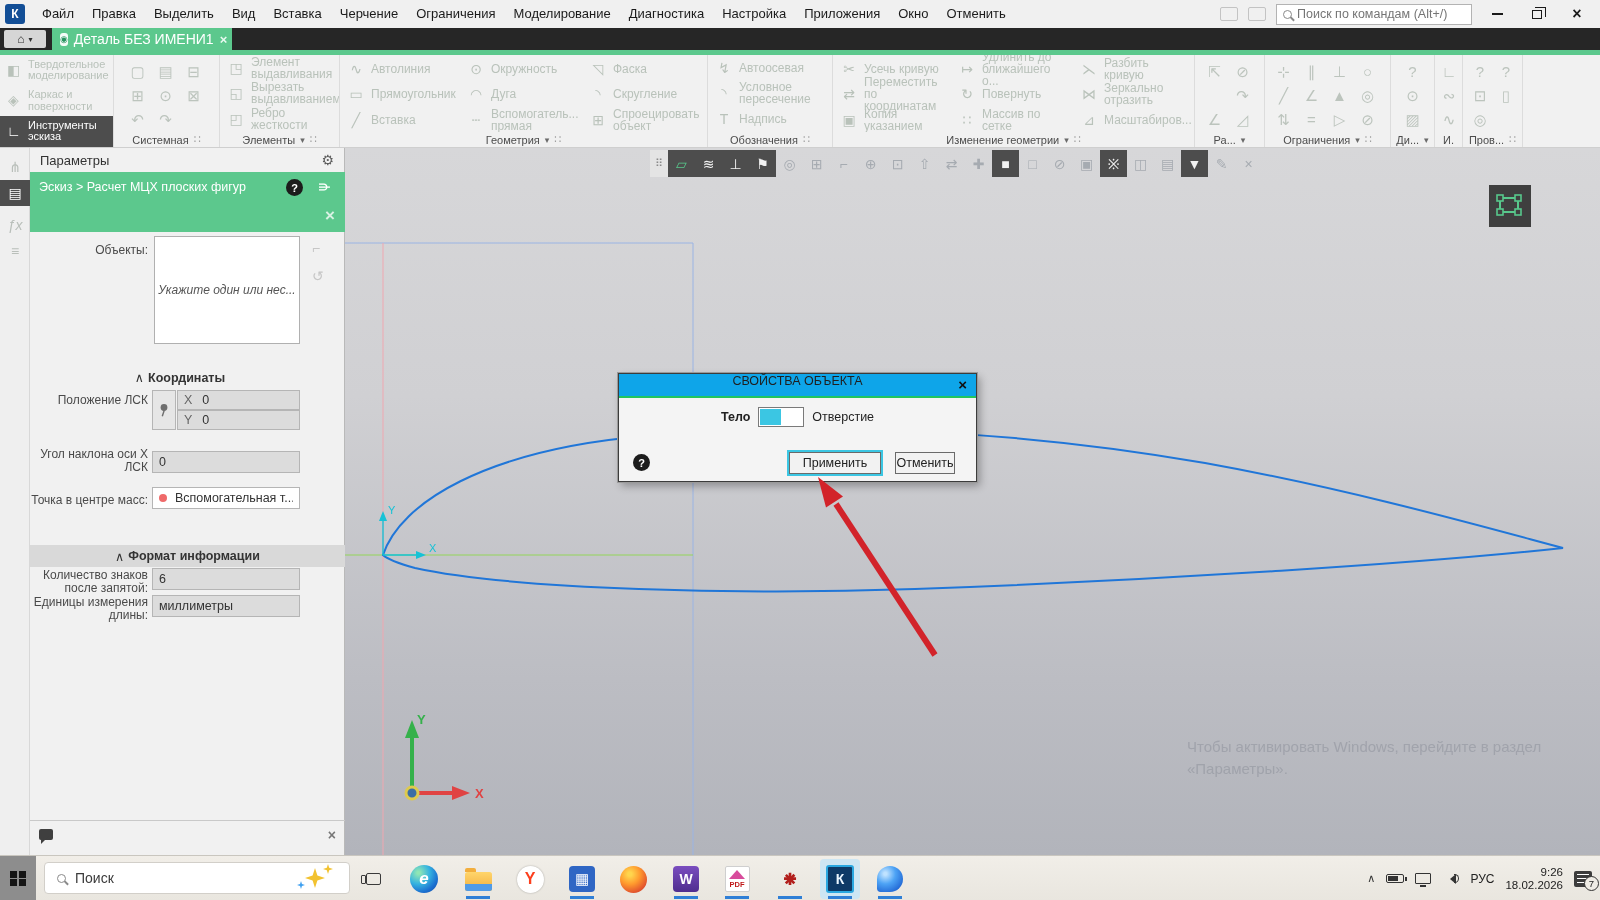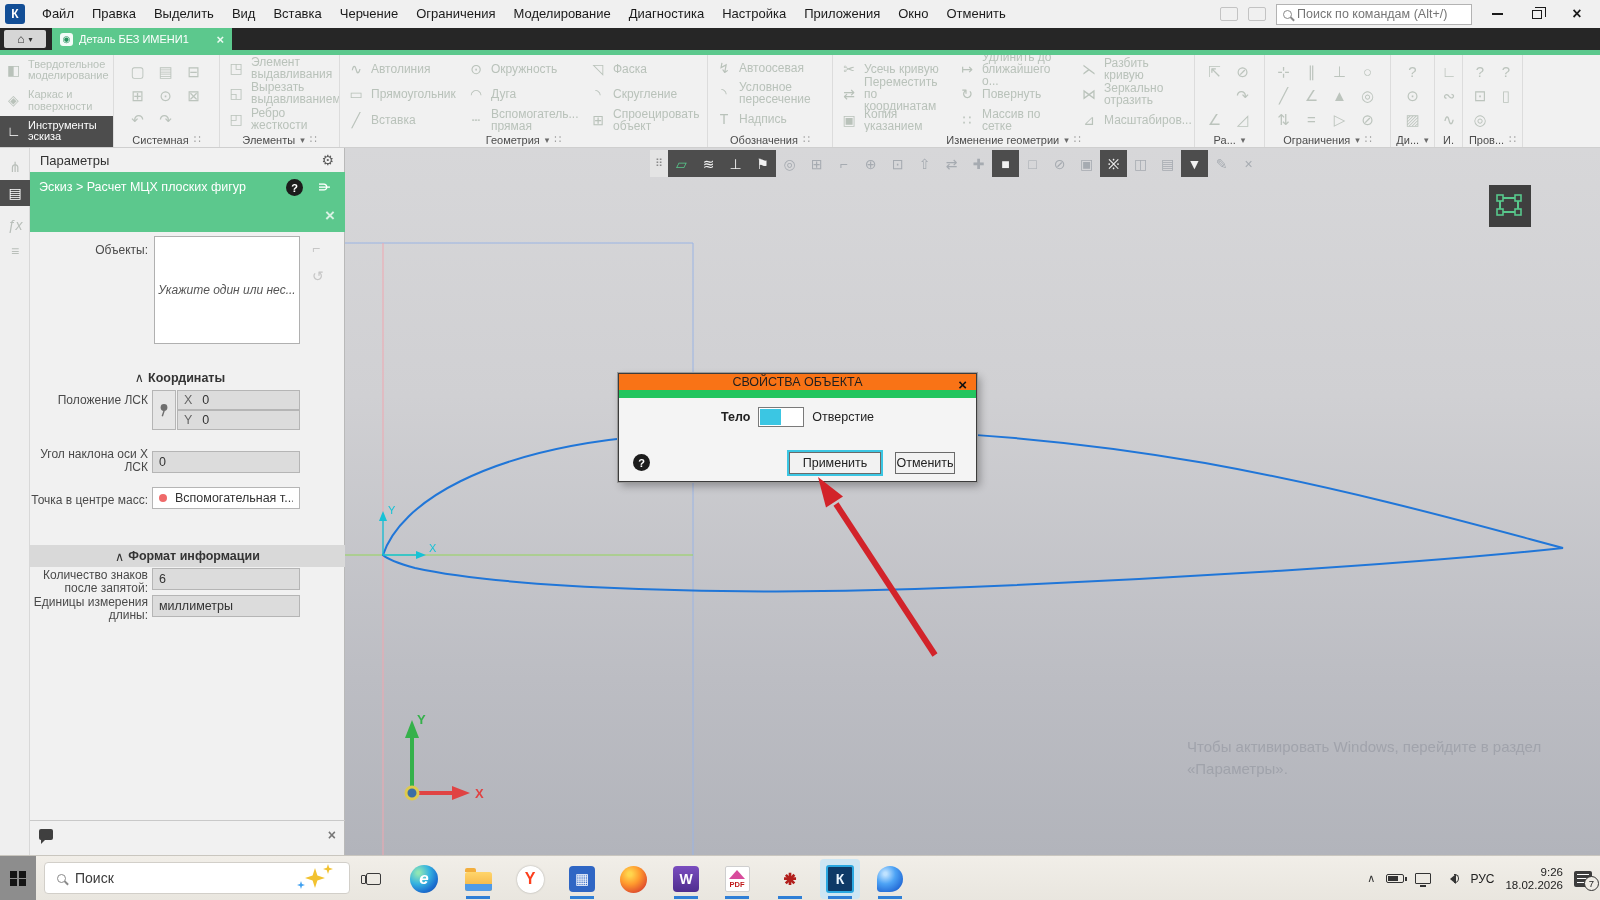--- a/index.html
+++ b/index.html
@@ -20,21 +20,21 @@
 .min-glyph{width:11px;height:2px;background:#1a1a1a}
 .restore-glyph{width:10px;height:9px;border:1.3px solid #1a1a1a;position:relative}
 .restore-glyph::before{content:"";position:absolute;left:2px;top:-4px;width:10px;height:9px;border:1.3px solid #1a1a1a;border-left:none;border-bottom:none}
 .close-glyph{font-size:16px;font-weight:bold;line-height:16px}
 
 
 #tabbar{position:absolute;left:0;top:28px;width:1600px;height:22px;background:#262626}
 #home-btn{position:absolute;left:4px;top:2px;width:42px;height:18px;background:#d6d6d6;border-radius:2px;display:flex;align-items:center;justify-content:center;gap:4px;color:#2e2e2e;font-size:12px}
 #doc-tab{position:absolute;left:52px;top:0;width:180px;height:22px;background:#5cc88d;display:flex;align-items:center;gap:6px;padding:0 8px;color:#fff}
 .doc-ic{width:13px;height:13px;background:#f4fcf8;border-radius:3px;color:#27935f;font-size:9px;display:flex;align-items:center;justify-content:center}
-#doc-tab .ttl{font-size:11px;white-space:nowrap}
+#doc-tab .ttl{font-size:14px;white-space:nowrap}
 #doc-tab .tx{margin-left:auto;font-size:13px;font-weight:bold;color:#eafaf1}
 #green-strip{position:absolute;left:0;top:50px;width:1600px;height:5px;background:#5cc88d}
 
 
 #ribbon{position:absolute;left:0;top:55px;width:1600px;height:93px;background:#f1f1f1;border-bottom:1px solid #cfcfcf;display:flex}
 .rsec{height:92px;border-right:1px solid #dcdcdc;display:flex;flex-direction:column;flex:none}
 .rbody{flex:1;overflow:hidden}
 .rlab{height:15px;display:flex;align-items:center;justify-content:center;gap:5px;font-size:11px;color:#4c4c4c}
 .rlab .dd{font-size:9px;color:#6a6a6a}
 .rlab .grip{color:#a0a0a0;font-size:11px}
@@ -87,21 +87,21 @@
 .vt.green{color:#58c88c}
 #sketch-ind{position:absolute;left:1144px;top:37px;width:42px;height:42px;background:#3f3f3f;display:flex;align-items:center;justify-content:center;z-index:5}
 #watermark{position:absolute;left:842px;top:585px;z-index:3;color:rgba(112,115,126,.55)}
 #watermark .wm1{font-size:23px}
 #watermark .wm2,#watermark .wm3{font-size:15px;color:rgba(138,141,152,.5);margin-top:5px}
 #geom{position:absolute;left:0;top:0;z-index:1}
 #geom text{font-family:"Liberation Sans",sans-serif}
 
 
 #dialog{position:absolute;left:618px;top:373px;width:359px;height:109px;background:#f4f4f4;border:1px solid #3c3c3c;box-shadow:0 0 0 1px #9a9a9a,3px 4px 8px rgba(0,0,0,.3);z-index:10}
-#dlg-title{height:24px;background:#f97316;border-bottom:8px solid #22c55e;display:flex;align-items:center;justify-content:center;font-size:12.5px;color:#1f1f1f;position:relative}
+#dlg-title{height:24px;background:#0ea5e9;border-bottom:2px solid #22c55e;display:flex;justify-content:center;font-size:12.5px;color:#1f1f1f;position:relative}
 #dlg-x{position:absolute;right:9px;top:2px;font-size:15px;font-weight:bold;color:#111}
 #dlg-row1{position:absolute;left:0;top:33px;width:100%;display:flex;align-items:center;justify-content:center;gap:8px;font-size:12.5px;color:#222}
 #dlg-body-lbl{font-weight:bold}
 #toggle{width:46px;height:20px;border:1px solid #7a7a7a;background:#fff;display:flex;padding:1px}
 #toggle .t-on{width:21px;height:100%;background:#3bc6e3}
 #dlg-help{position:absolute;left:14px;top:80px}
 .dlg-btn{position:absolute;top:78px;height:22px;background:#f2f2f2;border:1px solid #6a6a6a;font-size:12.5px;color:#222;font-family:"Liberation Sans",sans-serif;display:flex;align-items:center;justify-content:center}
 #btn-apply{left:170px;width:92px;box-shadow:0 0 0 2px #3bc6e3}
 #btn-cancel{left:276px;width:60px}
 

